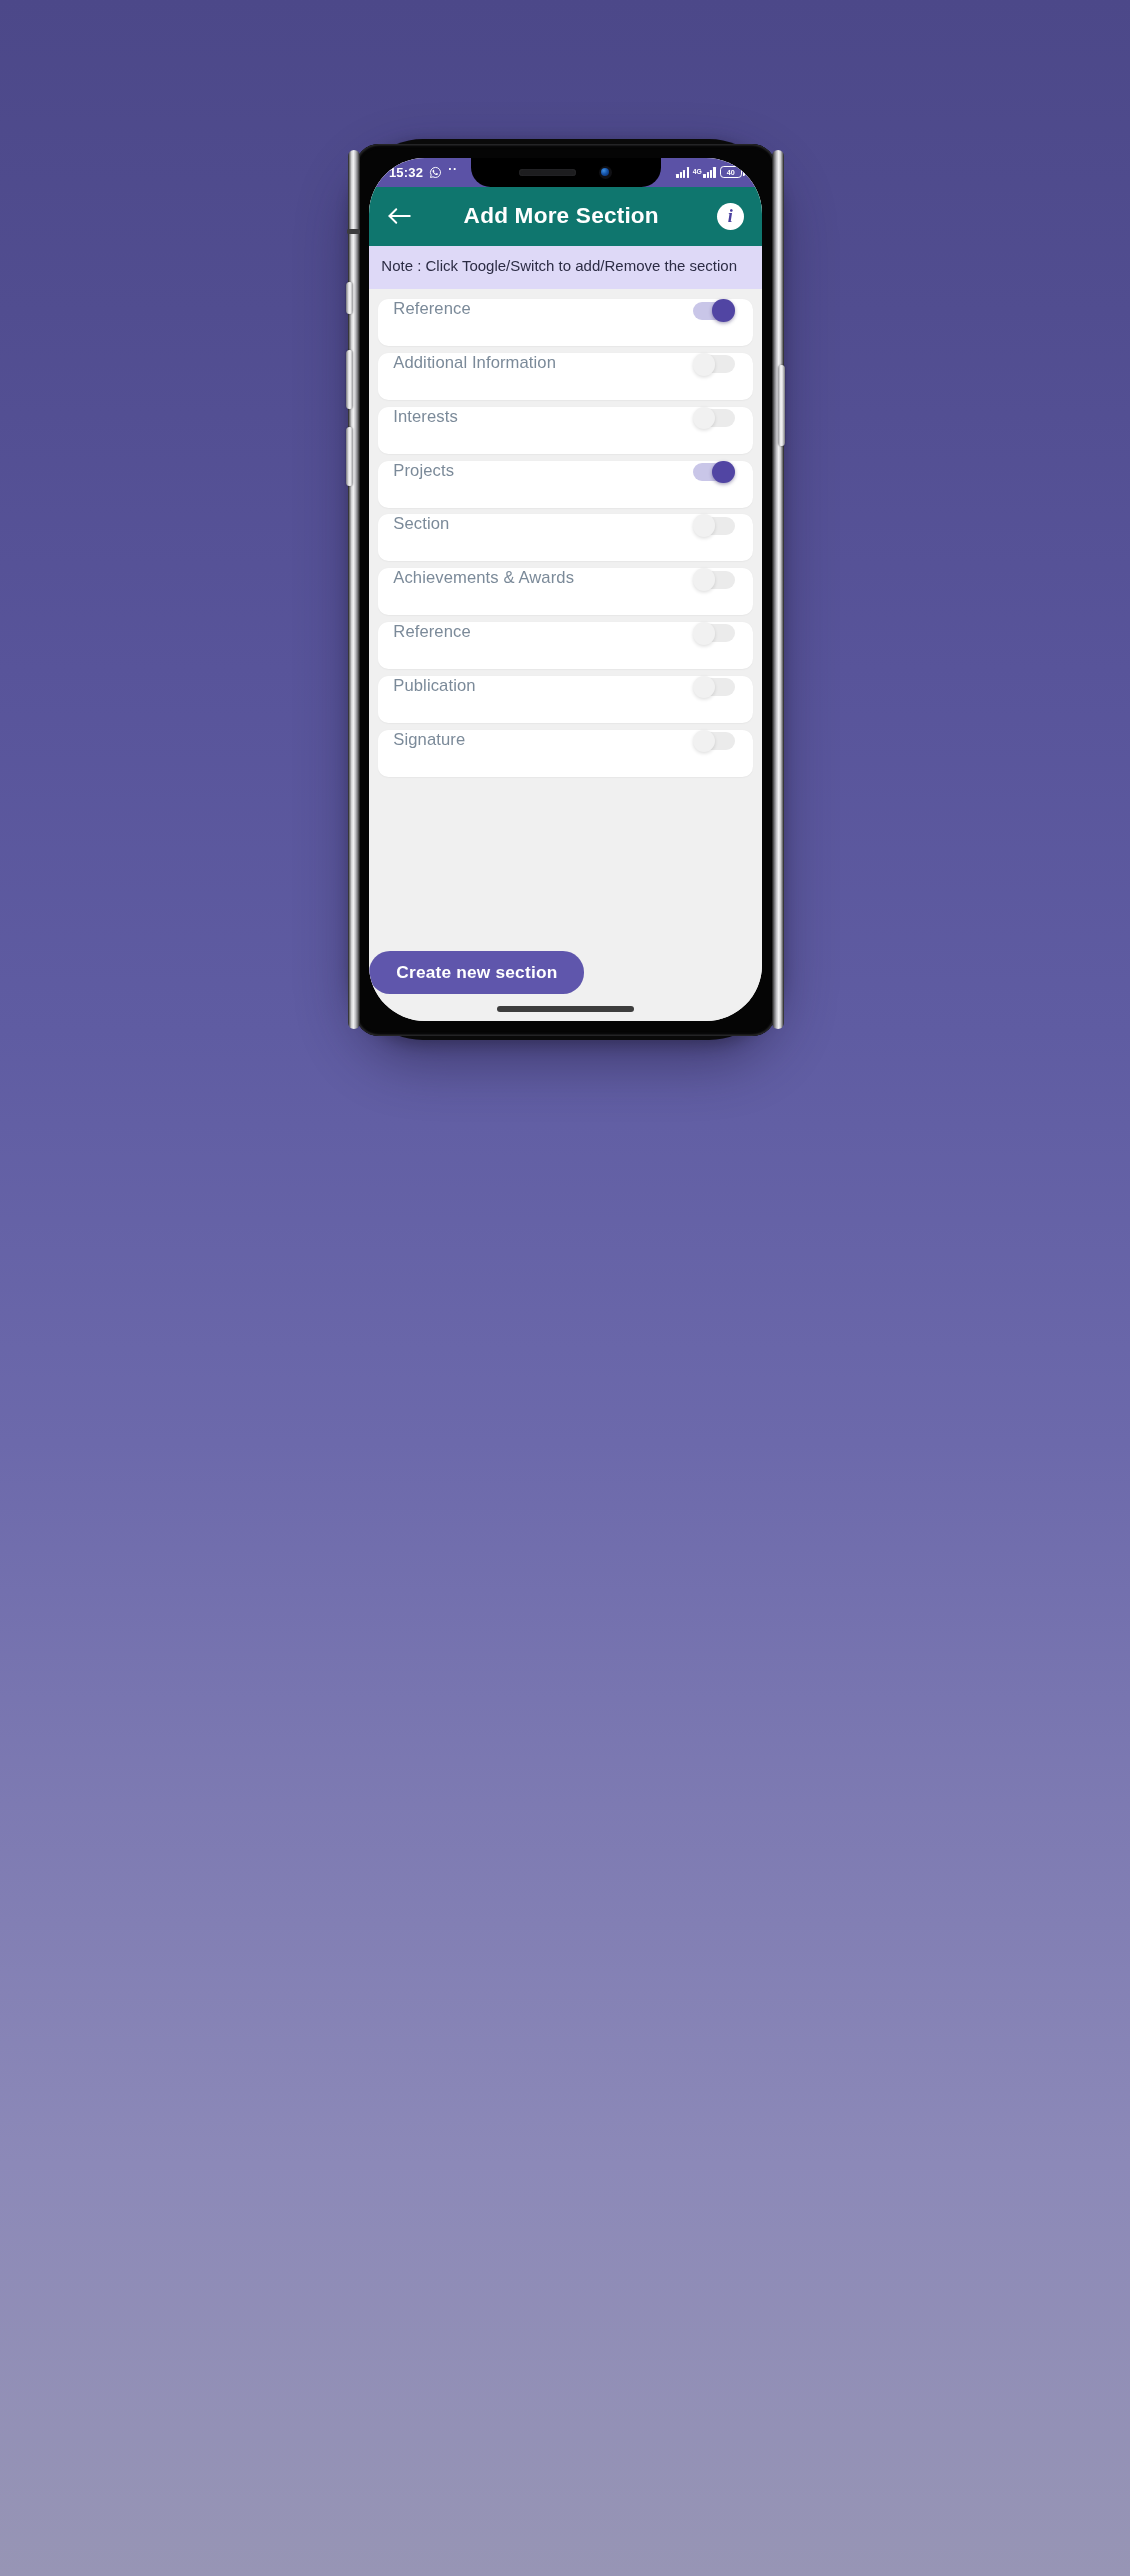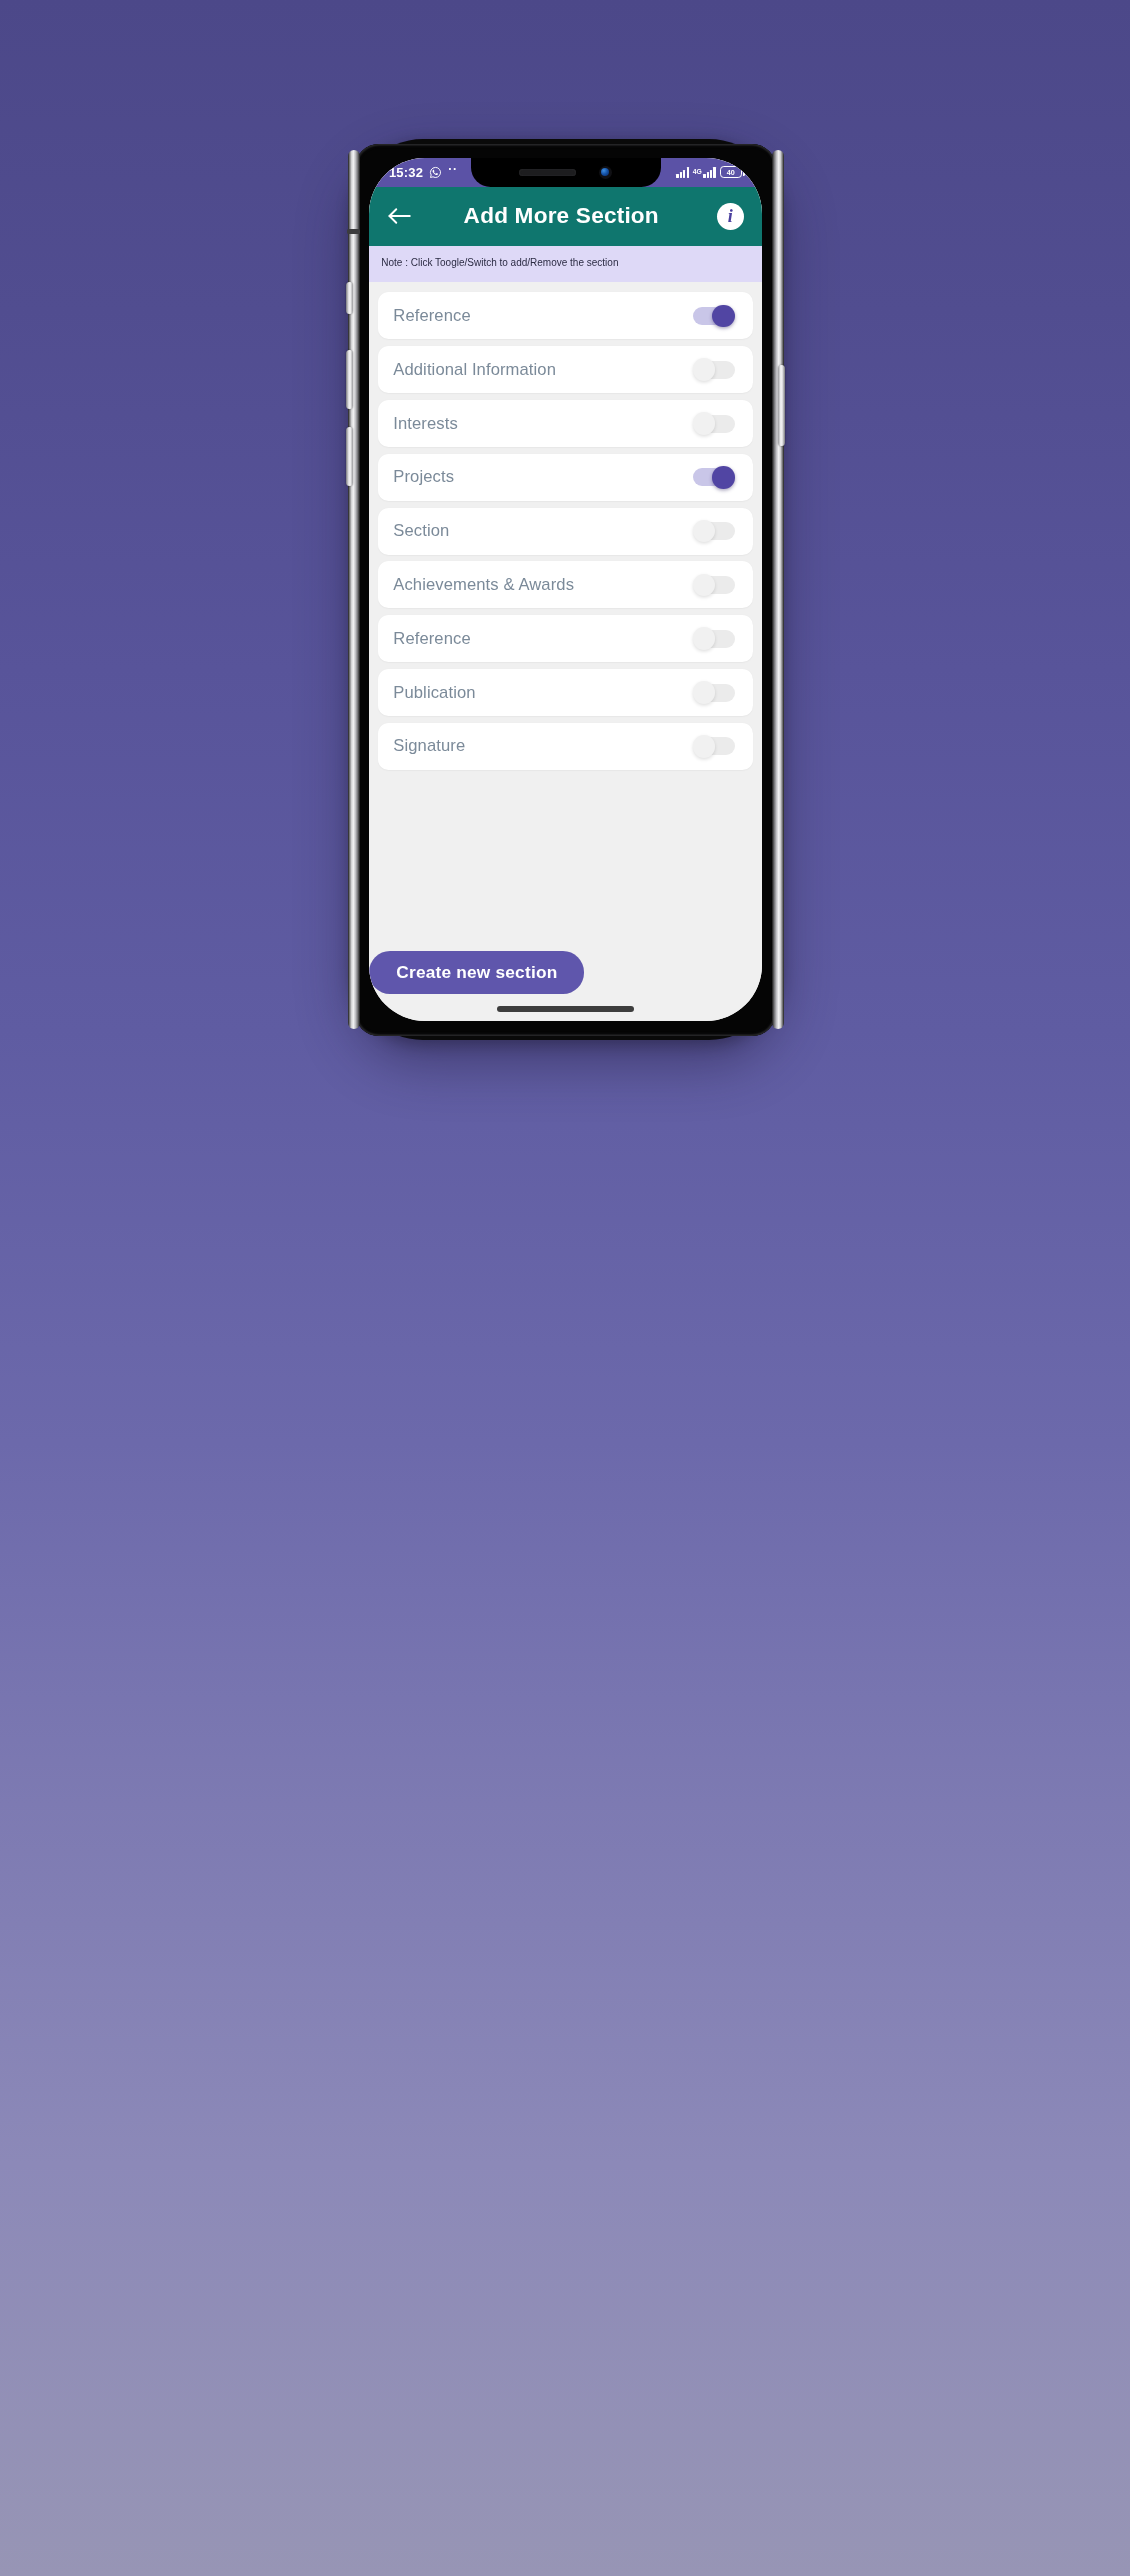--- a/index.html
+++ b/index.html
@@ -224,37 +224,36 @@
     font-family: "Liberation Serif", serif;
     font-style: italic;
     cursor: pointer;
     flex: none;
   }
 
   .note {
     background: #ded9f7;
     padding: 10.6px 12px 12px 12px;
     color: #2c2c44;
-    font-size: 10px;
+    font-size: 15px;
     line-height: 1.35;
     flex: none;
   }
 
   .list {
     padding: 10.6px 9px 0 9px;
     flex: none;
   }
 
   .card {
     background: #fff;
     border-radius: 10.6px;
     height: 47px;
     margin-bottom: 6.8px;
     display: flex;
-    align-items: center;
     padding: 0 18px 0 15px;
     box-shadow: 0 0.8px 1.5px rgba(0,0,0,.04);
     cursor: pointer;
   }
   .card-label {
     flex: 1;
     font-size: 16.6px;
     color: #7b8a99;
     font-weight: 400;
     letter-spacing: 0.1px;

